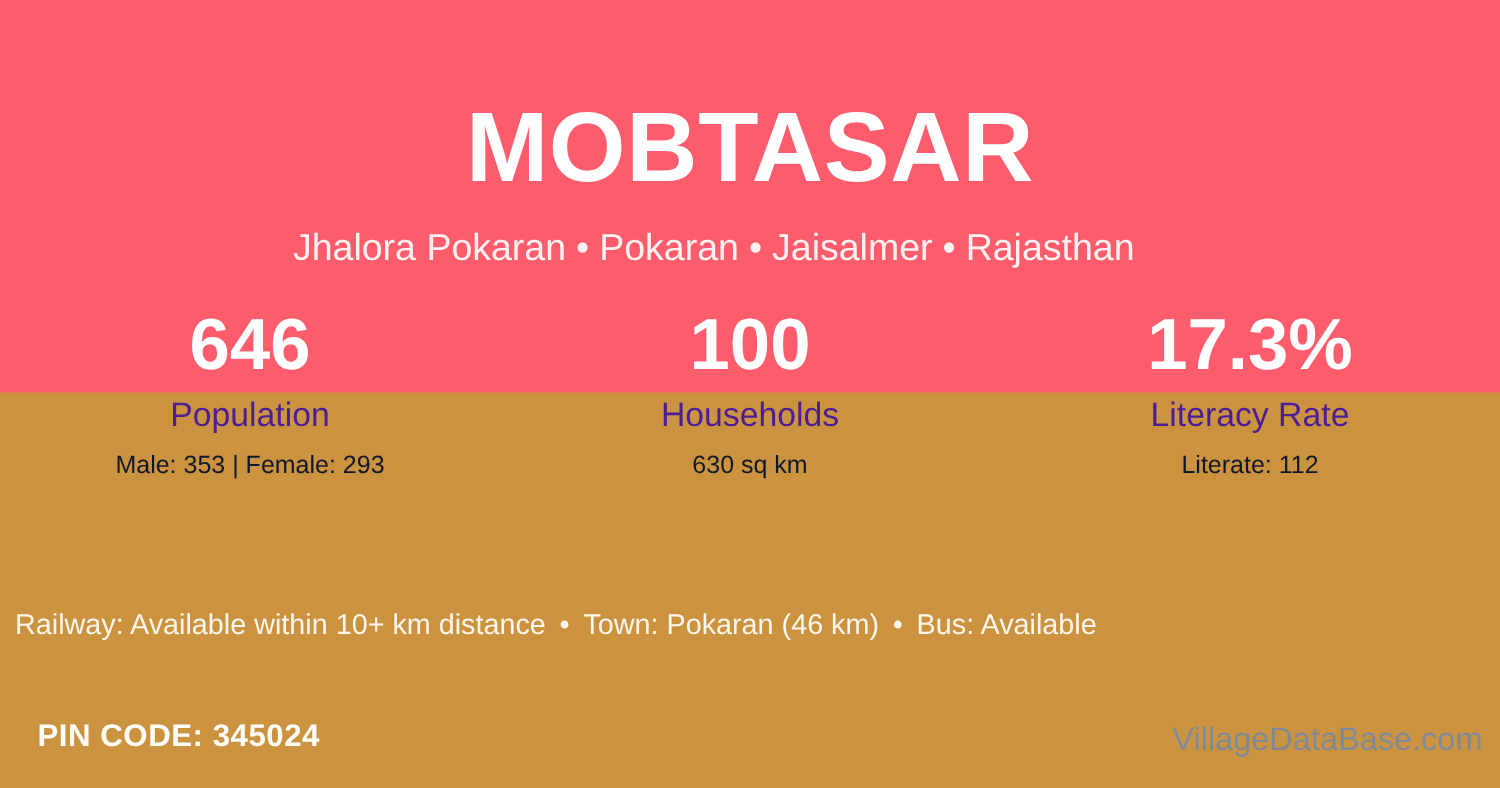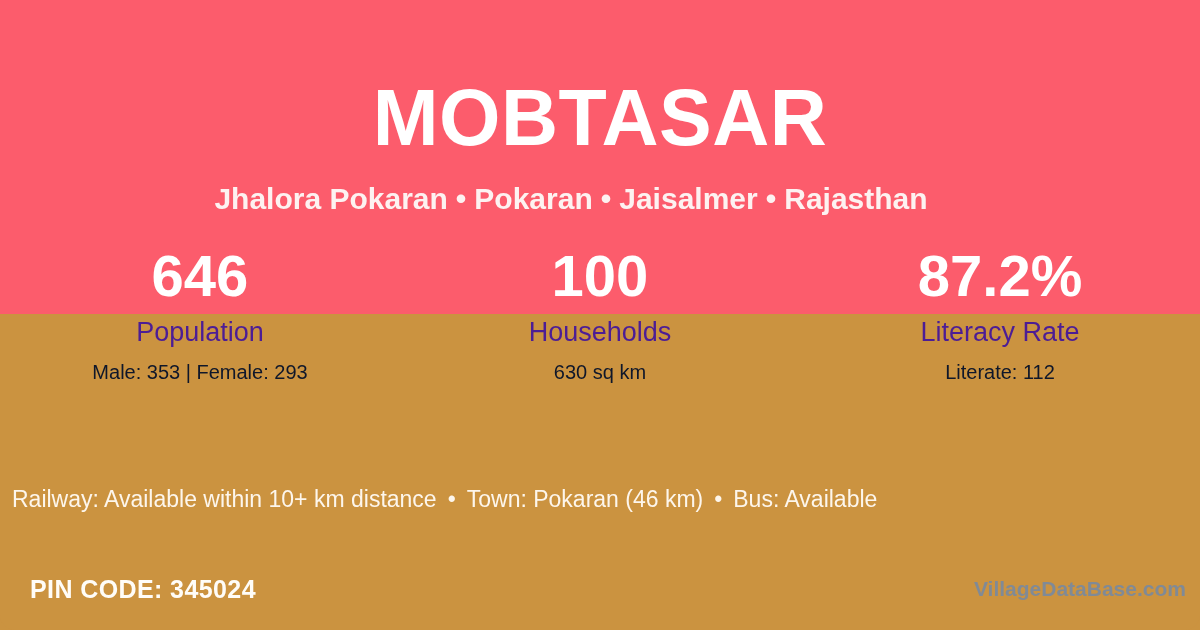--- a/index.html
+++ b/index.html
@@ -45,21 +45,21 @@
     white-space: nowrap;
   }
   
   .subtitle {
     position: absolute;
     left: 0;
     top: 180px;
     width: 1142px;
     text-align: center;
     font-size: 30px;
-    font-weight: bold;
+    font-weight: normal;
     line-height: 1.25;
     color: #fdf2f1;
     white-space: nowrap;
   }
   .subtitle .sep {
     padding: 0 8px;
     color: #fdf2f1;
   }
   
   .stats {
@@ -128,22 +128,22 @@
     font-weight: bold;
     line-height: 1.2;
     color: #fffdf8;
     letter-spacing: 0.4px;
     white-space: nowrap;
   }
   .brand {
     position: absolute;
     right: 42px;
     top: 6px;
-    font-size: 21px;
-    font-weight: bold;
+    font-size: 26px;
+    font-weight: normal;
     line-height: 1.2;
     color: #808a96;
     letter-spacing: 0px;
     white-space: nowrap;
   }
 </style>
 </head>
 <body>
 
 <div class="card">
@@ -164,21 +164,21 @@
       <div class="stat-sub">Male: 353 | Female: 293</div>
     </div>
 
     <div class="stat">
       <div class="stat-value">100</div>
       <div class="stat-label">Households</div>
       <div class="stat-sub">630 sq km</div>
     </div>
 
     <div class="stat">
-      <div class="stat-value">87.2%</div>
+      <div class="stat-value">17.3%</div>
       <div class="stat-label">Literacy Rate</div>
       <div class="stat-sub">Literate: 112</div>
     </div>
 
   </div>
 
   <div class="amenities">
     <span>Railway: Available within 10+ km distance</span><span class="sep">•</span><span>Town: Pokaran (46 km)</span><span class="sep">•</span><span>Bus: Available</span>
   </div>
 

